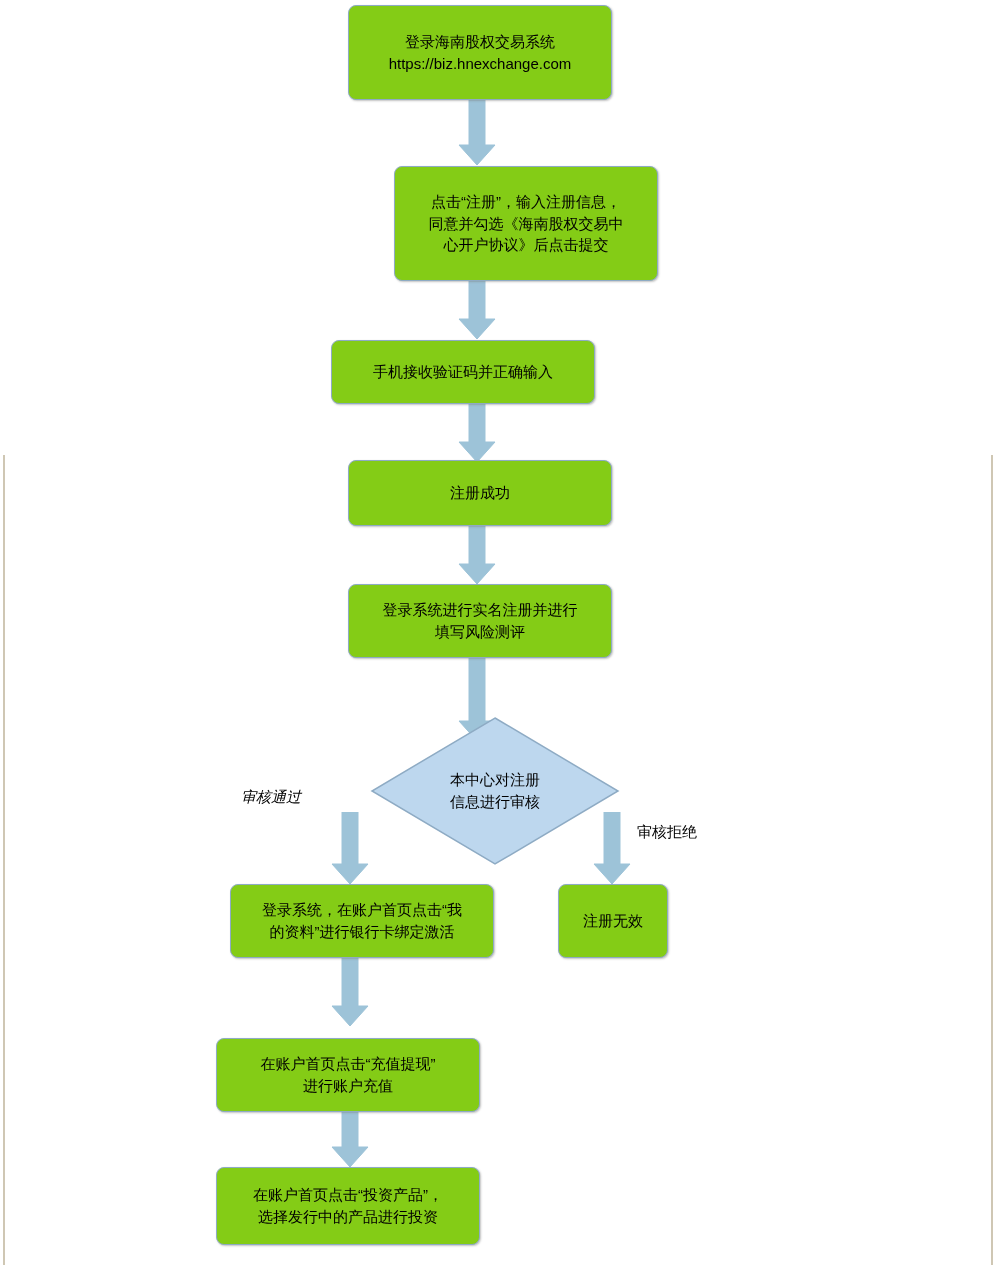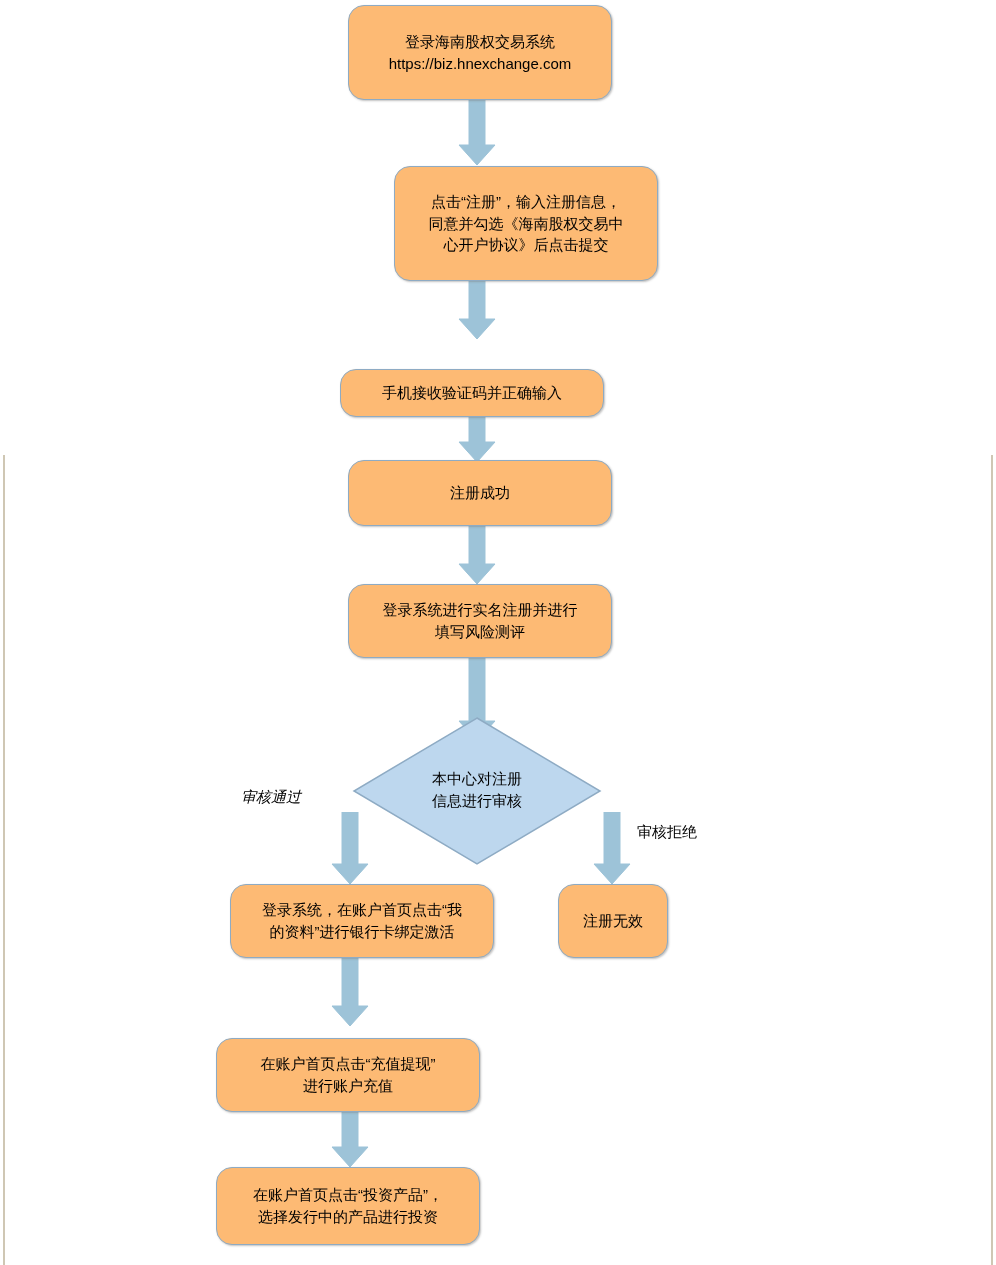--- a/index.html
+++ b/index.html
@@ -16,23 +16,23 @@
   }
   #canvas {
     position: absolute;
     left: 0; top: 0;
     width: 996px;
     height: 1265px;
   }
   .node {
     position: absolute;
     box-sizing: border-box;
-    background: #fdba74;
+    background: #84cc16;
     border: 1px solid #8eabc4;
-    border-radius: 16px;
+    border-radius: 8px;
     color: #000000;
     display: flex;
     align-items: center;
     justify-content: center;
     text-align: center;
     line-height: 1.45;
     font-size: 15px;
     padding: 4px 2px;
     box-shadow: 1px 1px 2px rgba(120,120,120,0.45);
   }
@@ -119,34 +119,34 @@
     <span class="txt">登录海南股权交易系统
 https://biz.hnexchange.com</span>
   </div>
 
   <div class="node" style="left:348px; top:166px; width:264px; height:115px;margin-left:46px;">
     <span class="txt">点击“注册”，输入注册信息，
 同意并勾选《海南股权交易中
 心开户协议》后点击提交</span>
   </div>
 
-  <div class="node" style="left:340px; top:340px; width:264px; height:48px;margin-top:29px;">
+  <div class="node" style="left:331px; top:340px; width:264px; height:64px;">
     <span class="txt">手机接收验证码并正确输入</span>
   </div>
 
   <div class="node" style="left:348px; top:460px; width:264px; height:66px;">
     <span class="txt">注册成功</span>
   </div>
 
   <div class="node" style="left:348px; top:584px; width:264px; height:74px;">
     <span class="txt">登录系统进行实名注册并进行
 填写风险测评</span>
   </div>
 
-  <div class="diamond" style="left:352px; top:716px;font-family:Liberation Serif, serif;">
+  <div class="diamond" style="left:370px; top:716px;">
     <svg class="shape" viewBox="0 0 250 150" preserveAspectRatio="none">
       <polygon points="125,2 248,75 125,148 2,75" fill="#bdd7ee" stroke="#8eabc4" stroke-width="1.5"></polygon>
     </svg>
     <div class="dlabel">本中心对注册
 信息进行审核</div>
   </div>
 
   <div class="edge-label" style="left:241px; top:788px;font-style:italic;">审核通过</div>
   <div class="edge-label" style="left:637px; top:823px;">审核拒绝</div>
 

